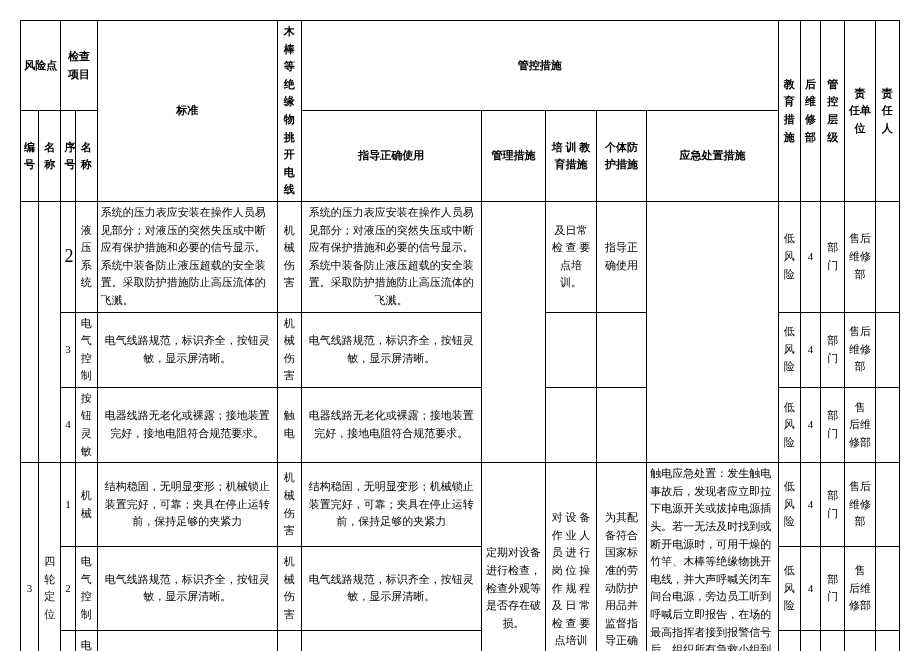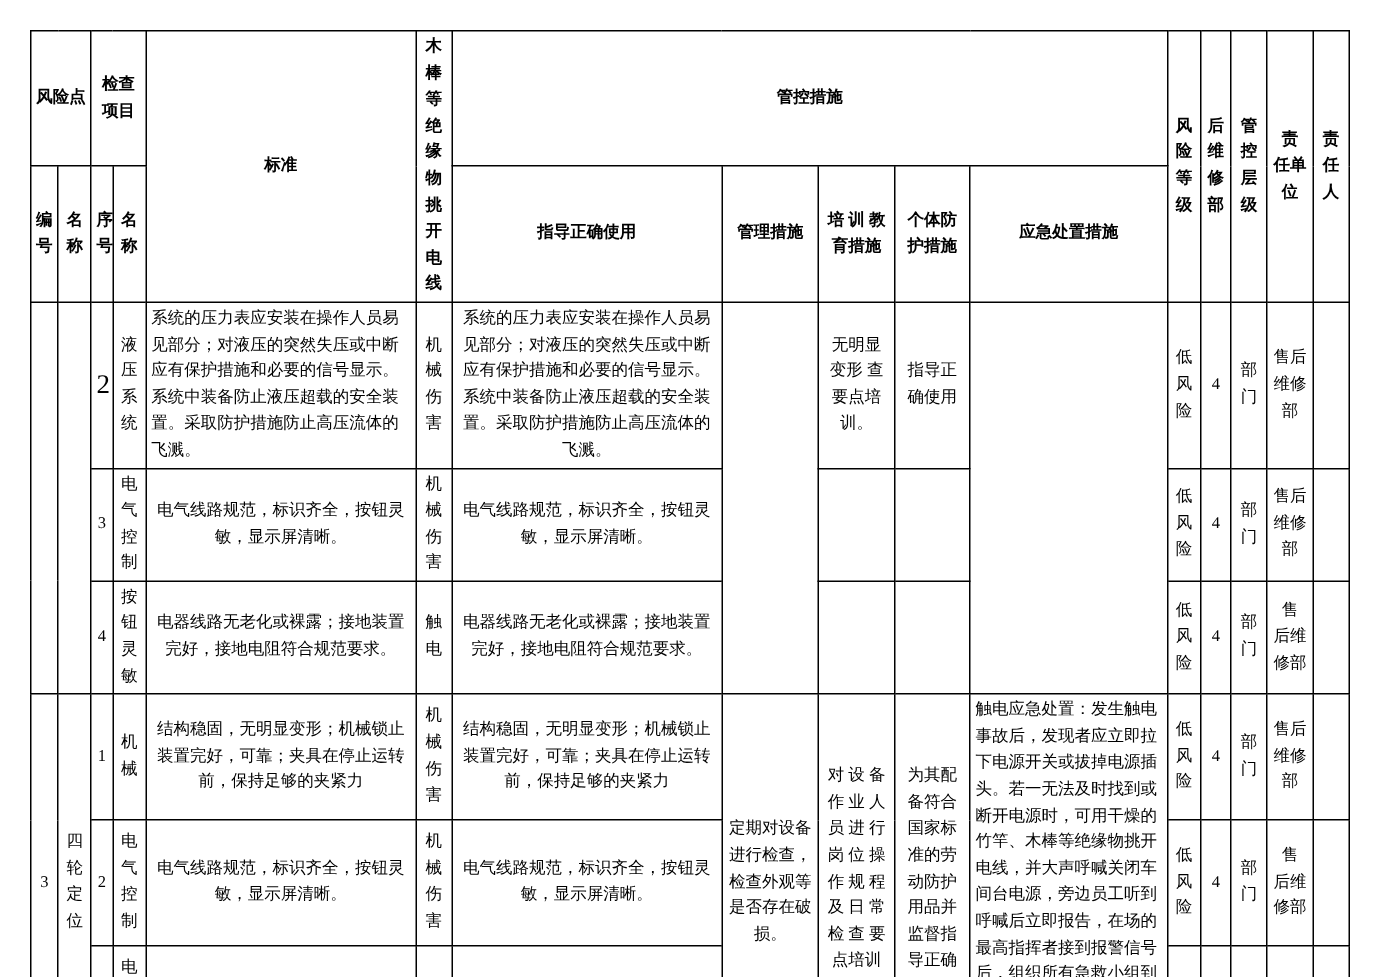--- a/index.html
+++ b/index.html
@@ -52,21 +52,21 @@
       <col style="width:24px">
   </colgroup>
 
   <tbody>
       <tr>
     <th colspan="2">风险点</th>
     <th colspan="2">检查项目</th>
     <th rowspan="2">标准</th>
     <th rowspan="2">木棒等绝缘物挑开电线</th>
     <th colspan="5">管控措施</th>
-    <th rowspan="2">风险等级</th>
+    <th rowspan="2">教育措施</th>
     <th rowspan="2">后维修部</th>
     <th rowspan="2">管 控层级</th>
     <th rowspan="2">责 任单位</th>
     <th rowspan="2">责 任人</th>
   </tr>
   <tr>
     <th>编号</th>
     <th>名称</th>
     <th>序号</th>
     <th>名称</th>
@@ -79,21 +79,21 @@
 
   <tr>
     <td rowspan="3"></td>
     <td rowspan="3"></td>
     <td class="bignum">2</td>
     <td>液 压系统</td>
     <td class="left">系统的压力表应安装在操作人员易见部分；对液压的突然失压或中断应有保护措施和必要的信号显示。系统中装备防止液压超载的安全装置。采取防护措施防止高压流体的飞溅。</td>
     <td>机械伤害</td>
     <td class="center">系统的压力表应安装在操作人员易见部分；对液压的突然失压或中断应有保护措施和必要的信号显示。系统中装备防止液压超载的安全装置。采取防护措施防止高压流体的飞溅。</td>
     <td rowspan="3"></td>
-    <td>无明显变形 查 要点培训。</td>
+    <td>及日常检 查 要点培训。</td>
     <td>指导正确使用</td>
     <td rowspan="3"></td>
     <td>低风险</td>
     <td>4</td>
     <td>部 门</td>
     <td>售后 维修部</td>
     <td></td>
   </tr>
   <tr>
     <td>3</td>

